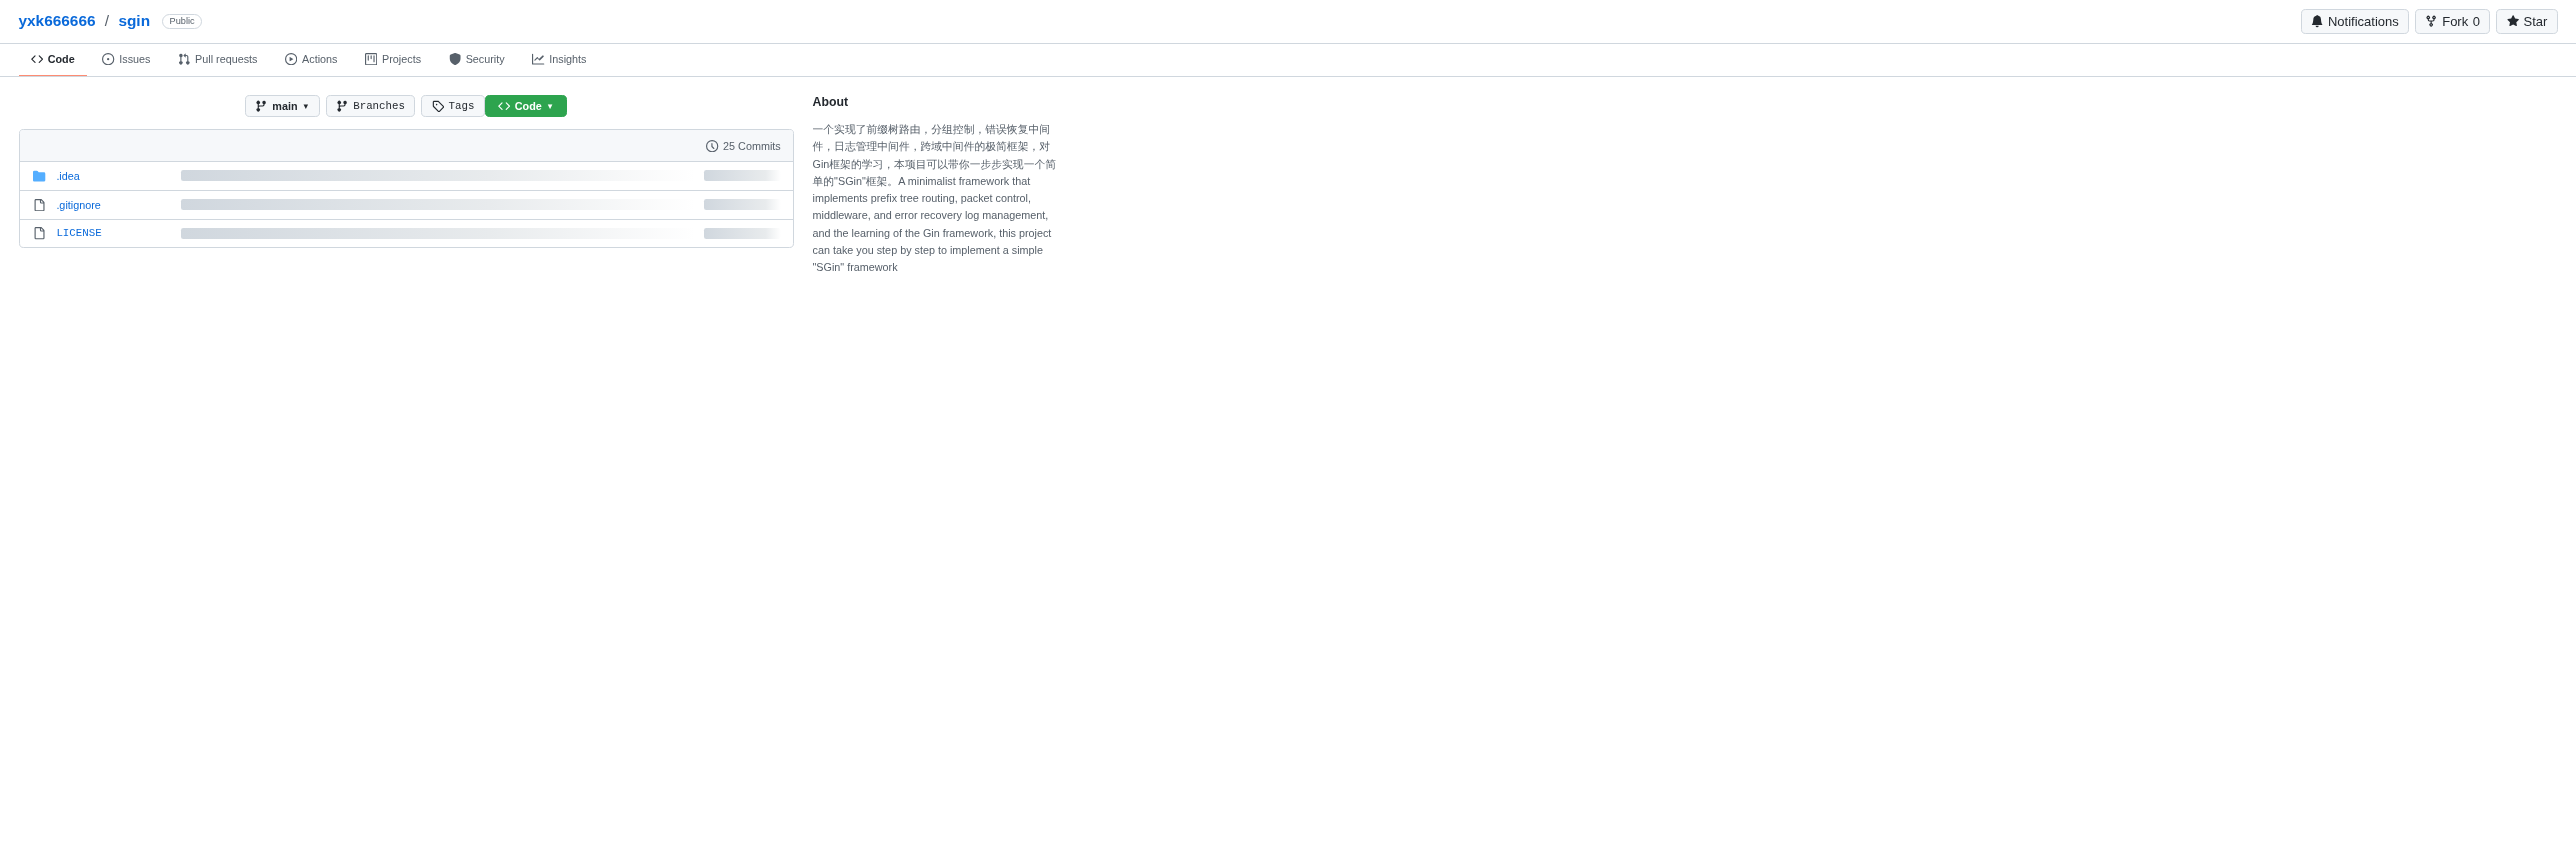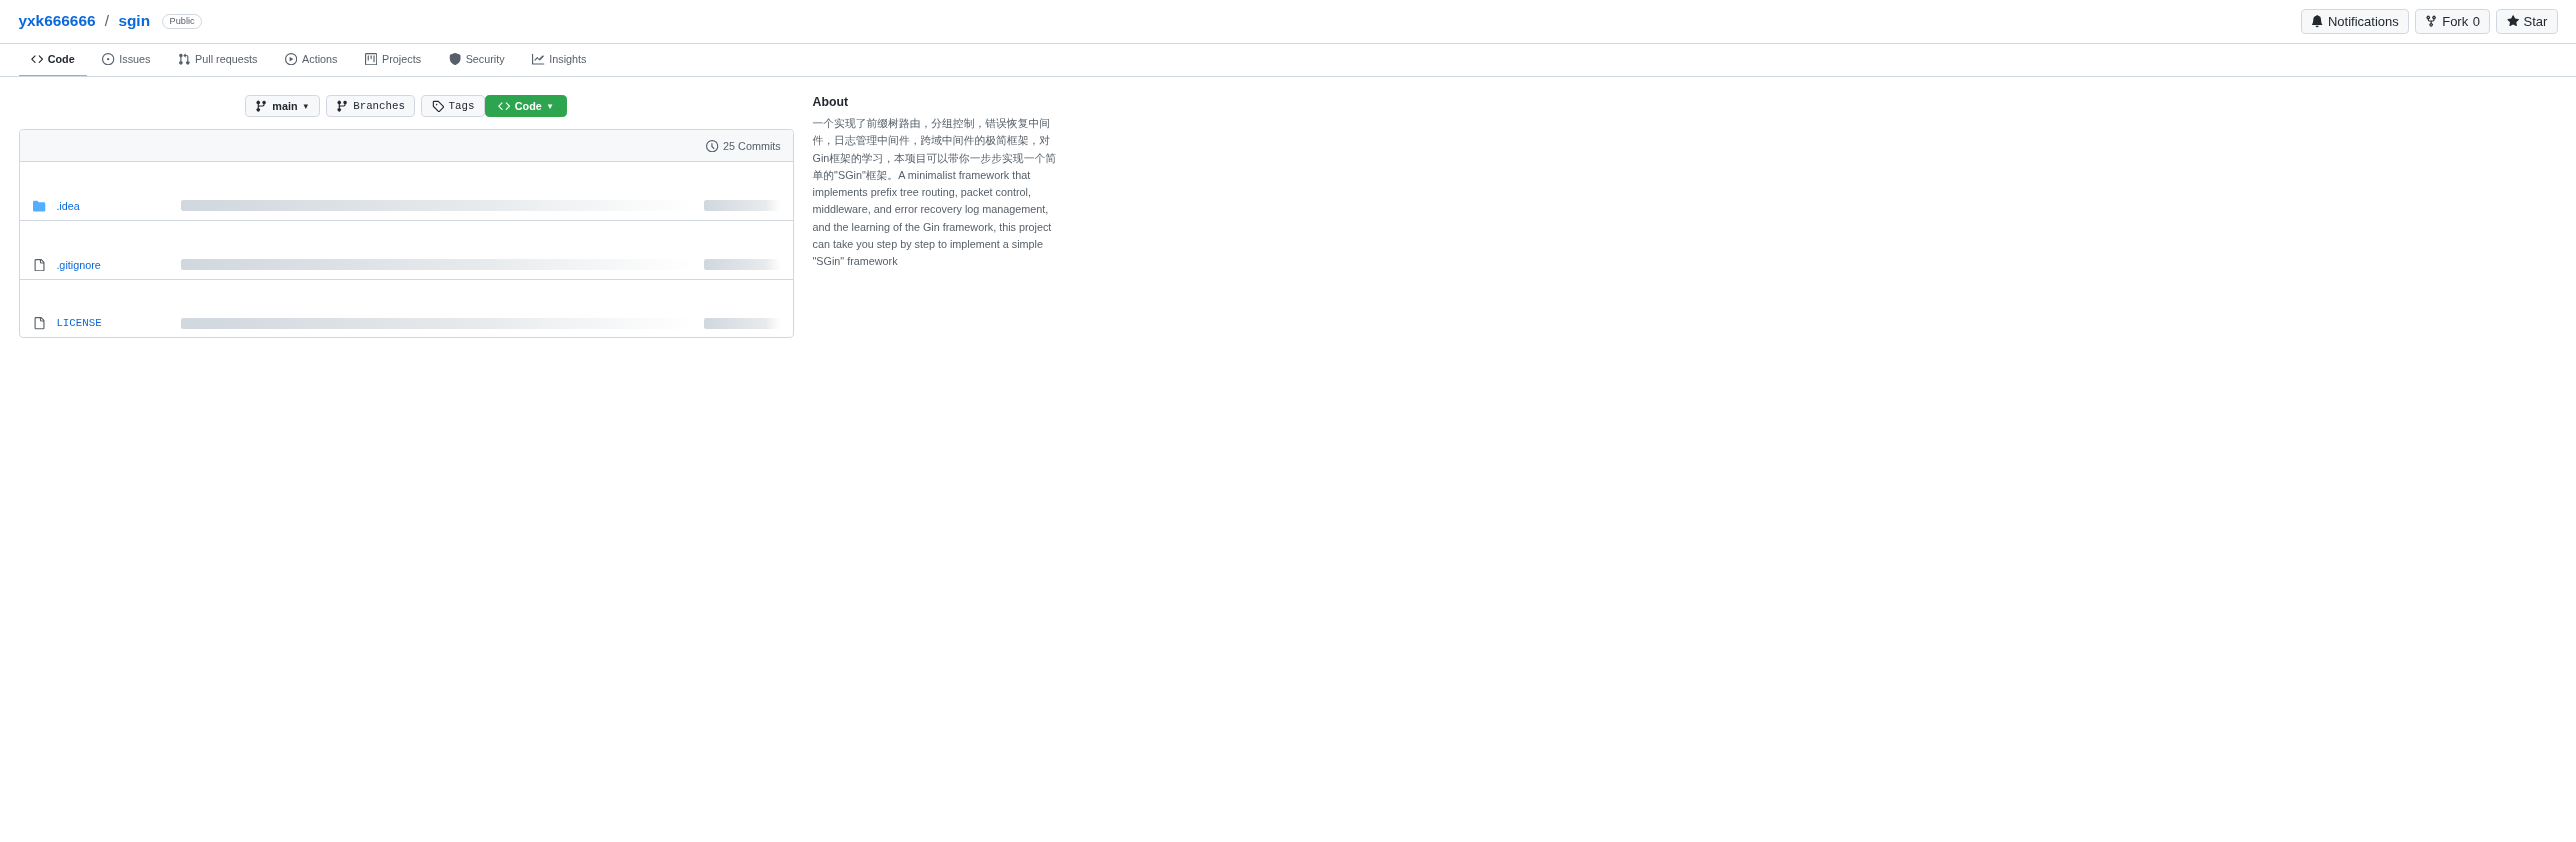--- a/index.html
+++ b/index.html
@@ -175,21 +175,20 @@
       font-size: 10.8px;
       cursor: pointer;
       text-decoration: none;
     }
     .file-row {
       display: flex;
       align-items: center;
       padding: 6.2px 12.3px;
       border-bottom: 0.8px solid #d0d7de;
       gap: 9.2px;
-      margin-top: 30px;
     }
     .file-row:last-child { border-bottom: none; font-family: Liberation Mono, monospace; }
     .file-icon {
       width: 15.4px;
       height: 15.4px;
       flex-shrink: 0;
       display: flex;
       align-items: center;
       justify-content: center;
       color: #57606a;
@@ -228,21 +227,21 @@
 
     
     .about-sidebar {
       width: 246px;
       flex-shrink: 0;
     }
     .about-title {
       font-size: 12.3px;
       font-weight: 600;
       color: #24292f;
-      margin-bottom: 6px;
+      margin-bottom: 12px;
     }
     .about-description {
       font-size: 10.8px;
       color: #57606a;
       line-height: 1.6;
     }
 
     
     .svg-icon {
       width: 12.3px;

